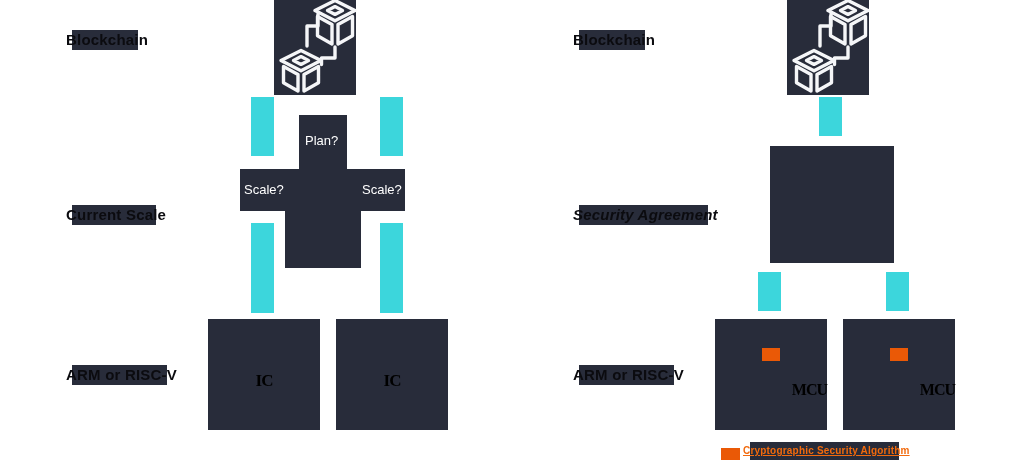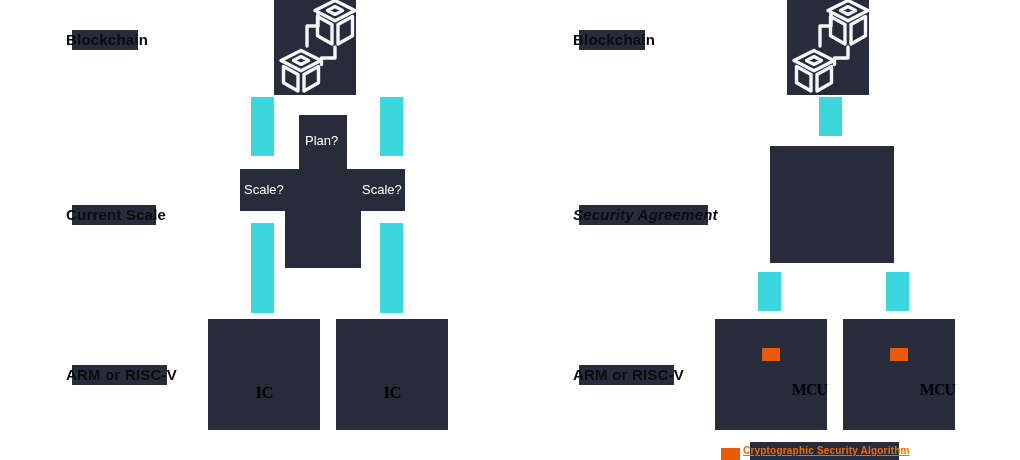--- a/index.html
+++ b/index.html
@@ -50,21 +50,21 @@
   .chip { position: absolute; background: var(--navy); }
   .chip-label {
     position: absolute;
     left: 0; right: 0;
     text-align: center;
     font-family: "Liberation Serif", serif;
     font-weight: bold;
     color: #000000;
     letter-spacing: -1px;
   }
-  .ic-label  { top: 64px; font-size: 17px; }
+  .ic-label  { top: 52px; font-size: 17px; }
   .mcu-label { top: 62px; font-size: 16px; text-align: right; }
   .mini-chip {
     position: absolute;
     left: 47px; top: 29px;
     width: 18px; height: 13px;
     background: var(--orange);
   }
   .legend { position: absolute; left: 721px; top: 442px; display: flex; align-items: center; }
   .legend-swatch { width: 19px; height: 14px; background: var(--orange); margin-right: 3px; flex: none; }
   .legend-label {

